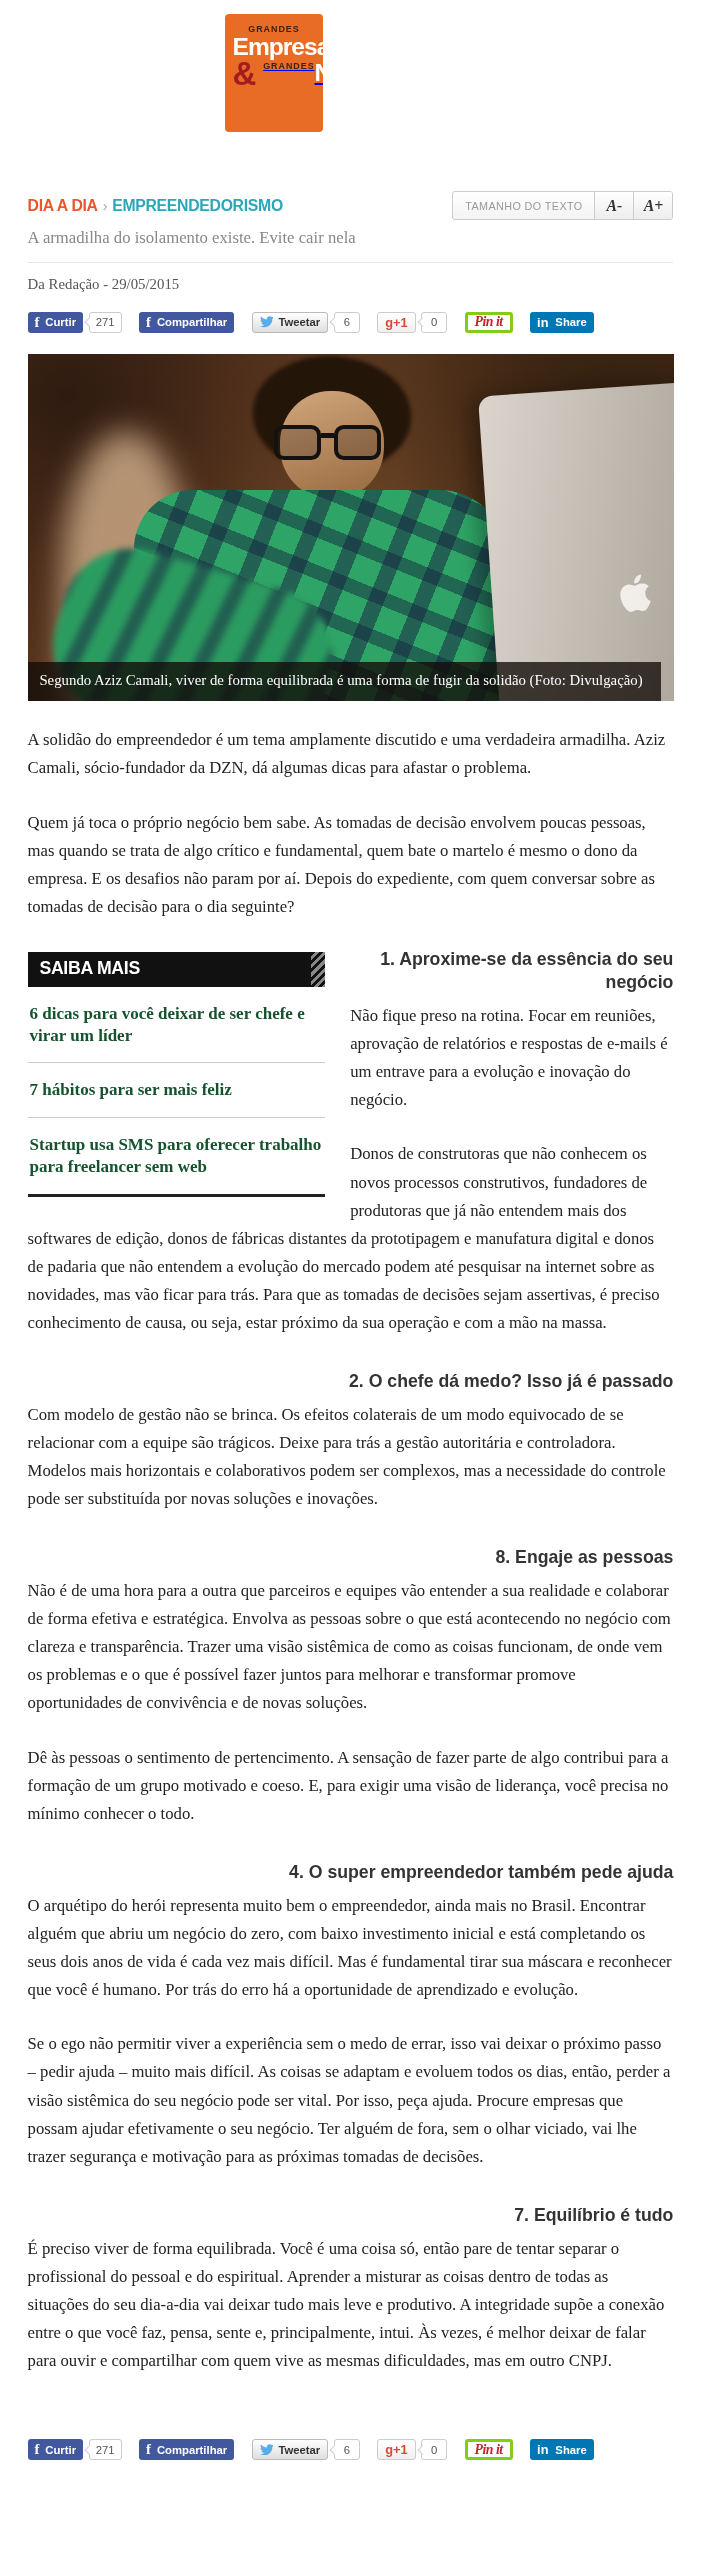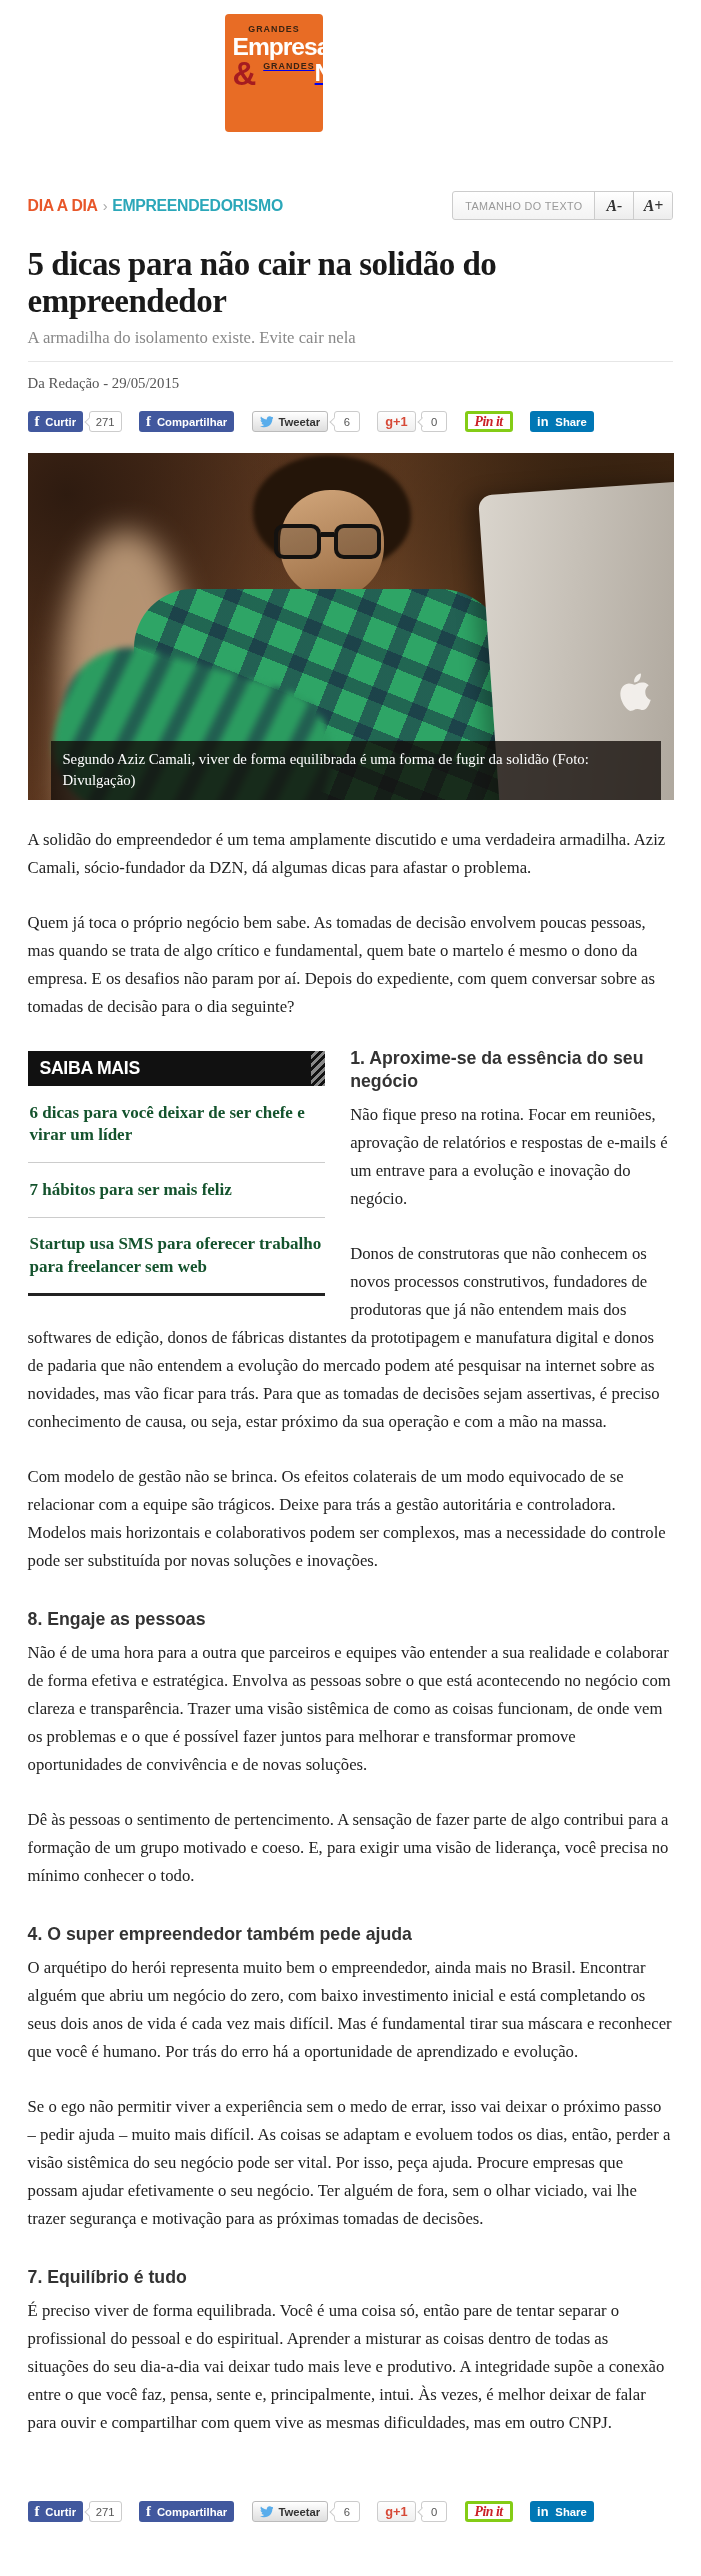--- a/index.html
+++ b/index.html
@@ -118,28 +118,28 @@
       repeating-linear-gradient(100deg, rgba(24,34,66,.5) 0 14.8px, rgba(0,0,0,0) 14.8px 39px),
       #2B9C60;
     filter:blur(3px);
   }
   .ph-laptop { position:absolute; left:461px; top:33px; width:266px; height:325px;
     background:linear-gradient(100deg,#DAD5CD,#9E968B); transform:rotate(-4deg);
     border-radius:13.8px 0 0 13.8px; box-shadow:-9.8px 0 19.7px rgba(0,0,0,.3); }
   .ph-apple { position:absolute; left:124px; top:183px; width:35px; height:43px; opacity:.95; }
   .ph-caption { position:absolute; left:0; right:13px; bottom:0;
     background:rgba(18,12,8,.78); color:#FFF; font-size:14.8px; line-height:1.4;
-    padding:7.9px 11.8px 9.8px;margin-left:23px; }
+    padding:7.9px 11.8px 9.8px; }
 
   
   .article-text { margin-top:25.6px; font-size:16.7px; line-height:1.68; color:#222; }
   .article-text p { margin-bottom:26.6px; }
   .sec-head {
     font-family:"Liberation Sans",sans-serif; font-size:17.7px; font-weight:bold;
-    color:#333; line-height:1.3; margin:33px 0 7.9px;
+    color:#333; line-height:1.3; margin:33px 0 7.9px;text-align:right;
   }
   .sec-head.first { margin-top:0; }
 
   
   .saiba { float:left; width:297px; margin:3.9px 25.6px 23.6px 0; }
   .saiba-head {
     background:#111; color:#FFF; font-family:"Liberation Sans",sans-serif;
     font-weight:bold; font-size:17.7px; letter-spacing:-0.3px;
     height:35px; display:flex; align-items:center; padding-left:11.8px; position:relative;
   }
@@ -180,21 +180,20 @@
     <div class="breadcrumb">
       <a href="#" class="crumb-section">DIA A DIA</a><span class="crumb-sep">›</span><a href="#" class="crumb-cat">EMPREENDEDORISMO</a>
     </div>
     <div class="textsize">
       <span class="ts-label">TAMANHO DO TEXTO</span>
       <button class="ts-btn">A-</button>
       <button class="ts-btn">A+</button>
     </div>
   </div>
 
-  <h1 class="title">5 dicas para não cair na solidão do empreendedor</h1>
   <div class="subtitle">A armadilha do isolamento existe. Evite cair nela</div>
   <div class="byline-row">
     <span class="byline">Da Redação - 29/05/2015</span>
   </div>
 
   <div class="share-bar">
     <span class="grp">
       <a href="#" class="btn btn-fb">
           <span class="fbf">f</span>
           <span>Curtir</span>
@@ -271,20 +270,21 @@
         <li>
             <a href="#">Startup usa SMS para oferecer trabalho para freelancer sem web</a>
           </li>
       </ul>
     </aside>
 
     <h2 class="sec-head first">1. Aproxime-se da essência do seu negócio</h2>
     <p>Não fique preso na rotina. Focar em reuniões, aprovação de relatórios e respostas de e-mails é um entrave para a evolução e inovação do negócio.</p>
     <p>Donos de construtoras que não conhecem os novos processos construtivos, fundadores de produtoras que já não entendem mais dos softwares de edição, donos de fábricas distantes da prototipagem e manufatura digital e donos de padaria que não entendem a evolução do mercado podem até pesquisar na internet sobre as novidades, mas vão ficar para trás. Para que as tomadas de decisões sejam assertivas, é preciso conhecimento de causa, ou seja, estar próximo da sua operação e com a mão na massa.</p>
 
+    <h2 class="sec-head">2. O chefe dá medo? Isso já é passado</h2>
     <p>Com modelo de gestão não se brinca. Os efeitos colaterais de um modo equivocado de se relacionar com a equipe são trágicos. Deixe para trás a gestão autoritária e controladora. Modelos mais horizontais e colaborativos podem ser complexos, mas a necessidade do controle pode ser substituída por novas soluções e inovações.</p>
 
     <h2 class="sec-head">8. Engaje as pessoas</h2>
     <p>Não é de uma hora para a outra que parceiros e equipes vão entender a sua realidade e colaborar de forma efetiva e estratégica. Envolva as pessoas sobre o que está acontecendo no negócio com clareza e transparência. Trazer uma visão sistêmica de como as coisas funcionam, de onde vem os problemas e o que é possível fazer juntos para melhorar e transformar promove oportunidades de convivência e de novas soluções.</p>
     <p>Dê às pessoas o sentimento de pertencimento. A sensação de fazer parte de algo contribui para a formação de um grupo motivado e coeso. E, para exigir uma visão de liderança, você precisa no mínimo conhecer o todo.</p>
 
     <h2 class="sec-head">4. O super empreendedor também pede ajuda</h2>
     <p>O arquétipo do herói representa muito bem o empreendedor, ainda mais no Brasil. Encontrar alguém que abriu um negócio do zero, com baixo investimento inicial e está completando os seus dois anos de vida é cada vez mais difícil. Mas é fundamental tirar sua máscara e reconhecer que você é humano. Por trás do erro há a oportunidade de aprendizado e evolução.</p>
     <p>Se o ego não permitir viver a experiência sem o medo de errar, isso vai deixar o próximo passo – pedir ajuda – muito mais difícil. As coisas se adaptam e evoluem todos os dias, então, perder a visão sistêmica do seu negócio pode ser vital. Por isso, peça ajuda. Procure empresas que possam ajudar efetivamente o seu negócio. Ter alguém de fora, sem o olhar viciado, vai lhe trazer segurança e motivação para as próximas tomadas de decisões.</p>
 

